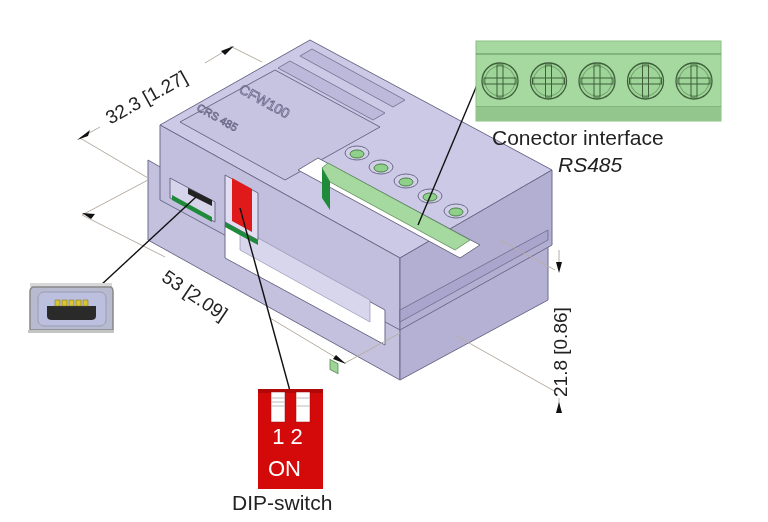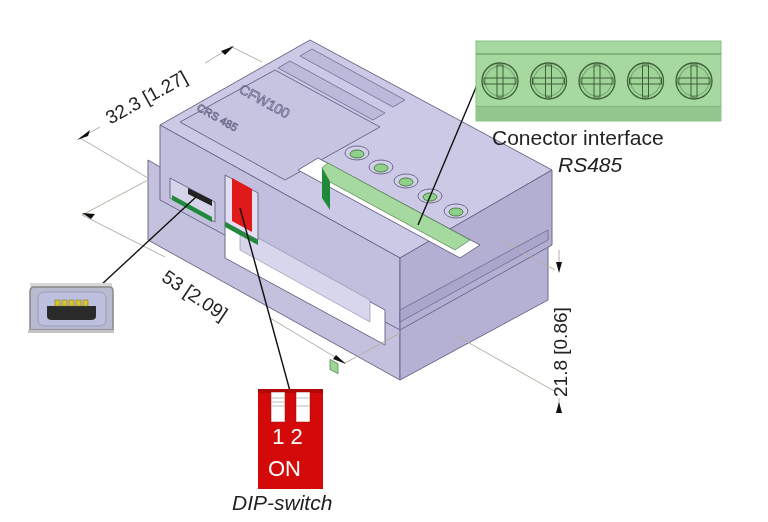--- a/index.html
+++ b/index.html
@@ -176,14 +176,14 @@
   <div class="dim" style="left:102px; top:110px; transform: rotate(-29deg);">32.3 [1.27]</div>
   <div class="dim" style="left:170px; top:266px; transform: rotate(34deg);">53 [2.09]</div>
   <div class="dim" style="left:550px; top:397px; transform: rotate(-90deg);">21.8 [0.86]</div>
 
   <div class="lbl" style="left:492px; top:126px;">Conector interface</div>
   <div class="lbl" style="left:558px; top:153px;font-style:italic;">RS485</div>
 
 
   <div class="dip-text" style="left:258px; top:424px; width:59px;">1 2</div>
   <div class="dip-text" style="left:258px; top:456px; width:53px;">ON</div>
-  <div class="lbl" style="left:232px; top:491px;font-style:italic;">DIP-switch</div>
+  <div class="lbl" style="left:232px; top:491px;">DIP-switch</div>
 </div>
 
 </body></html>

